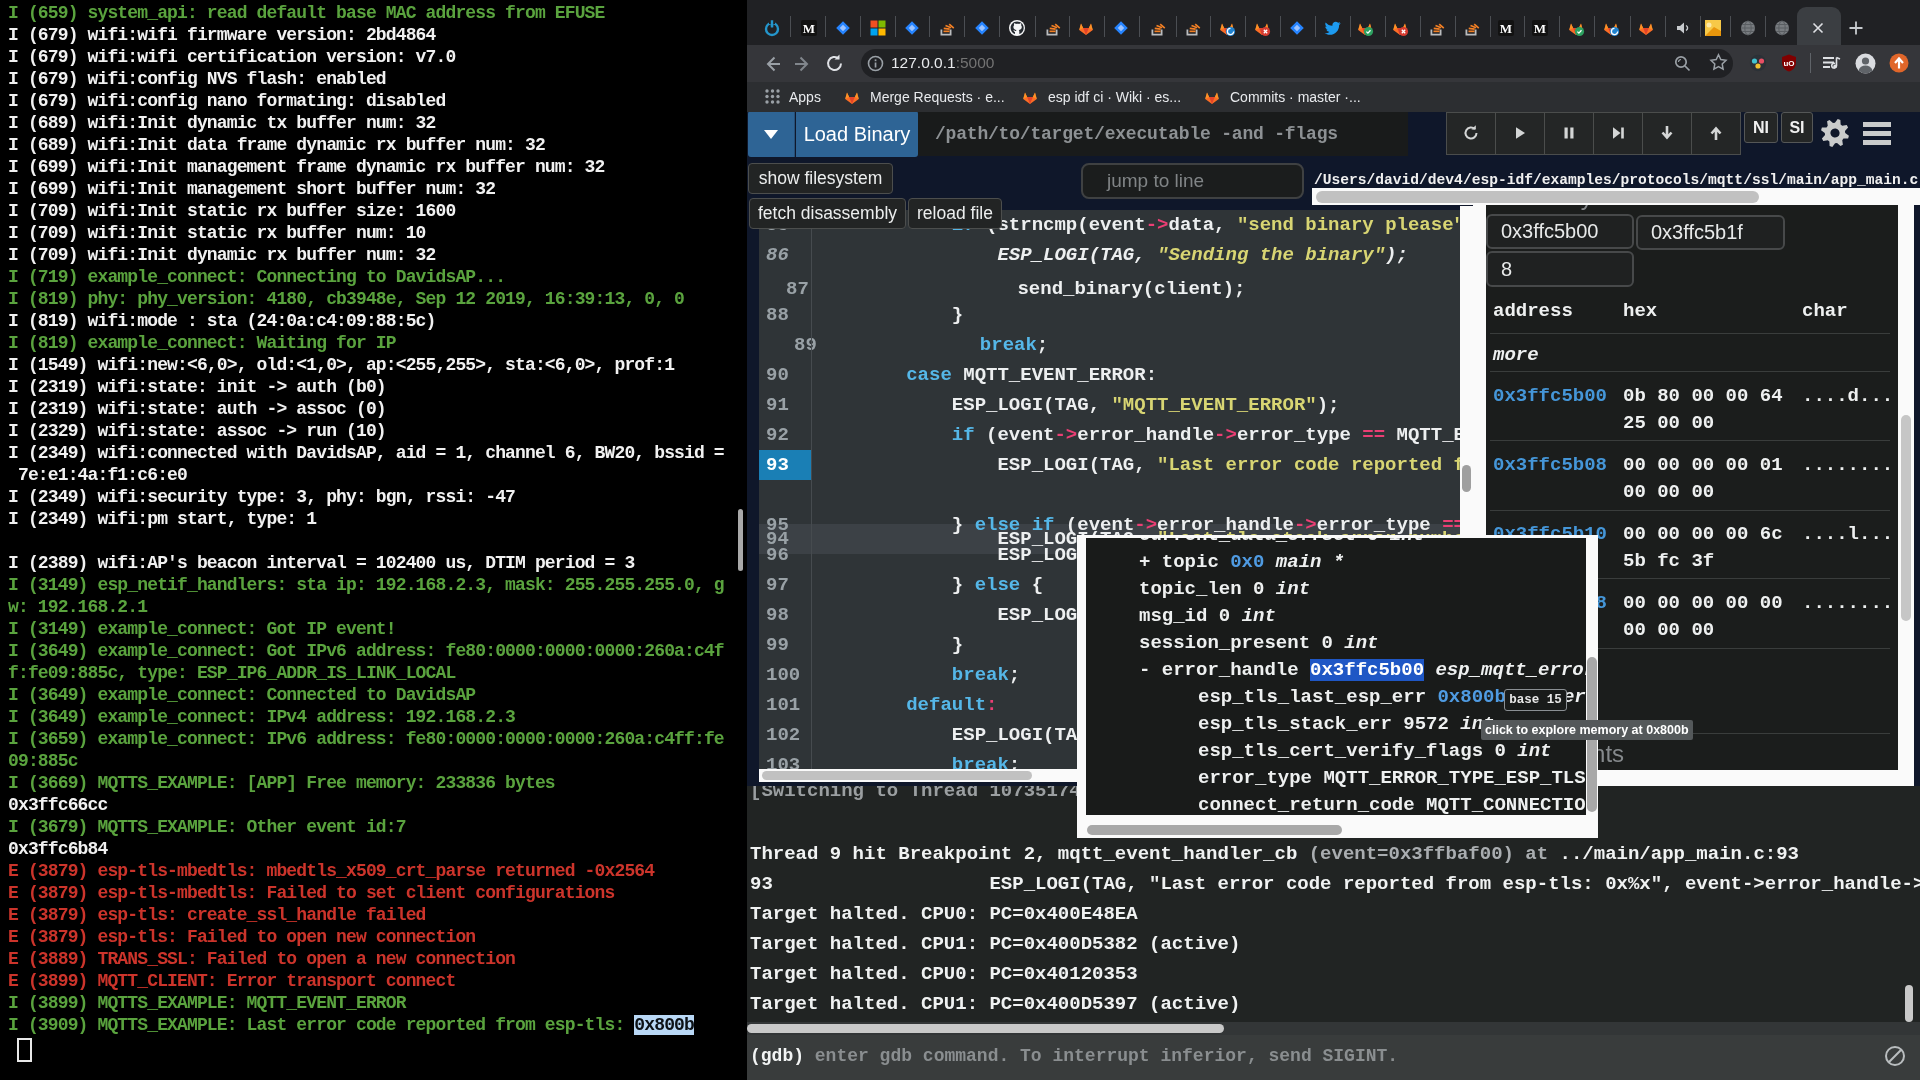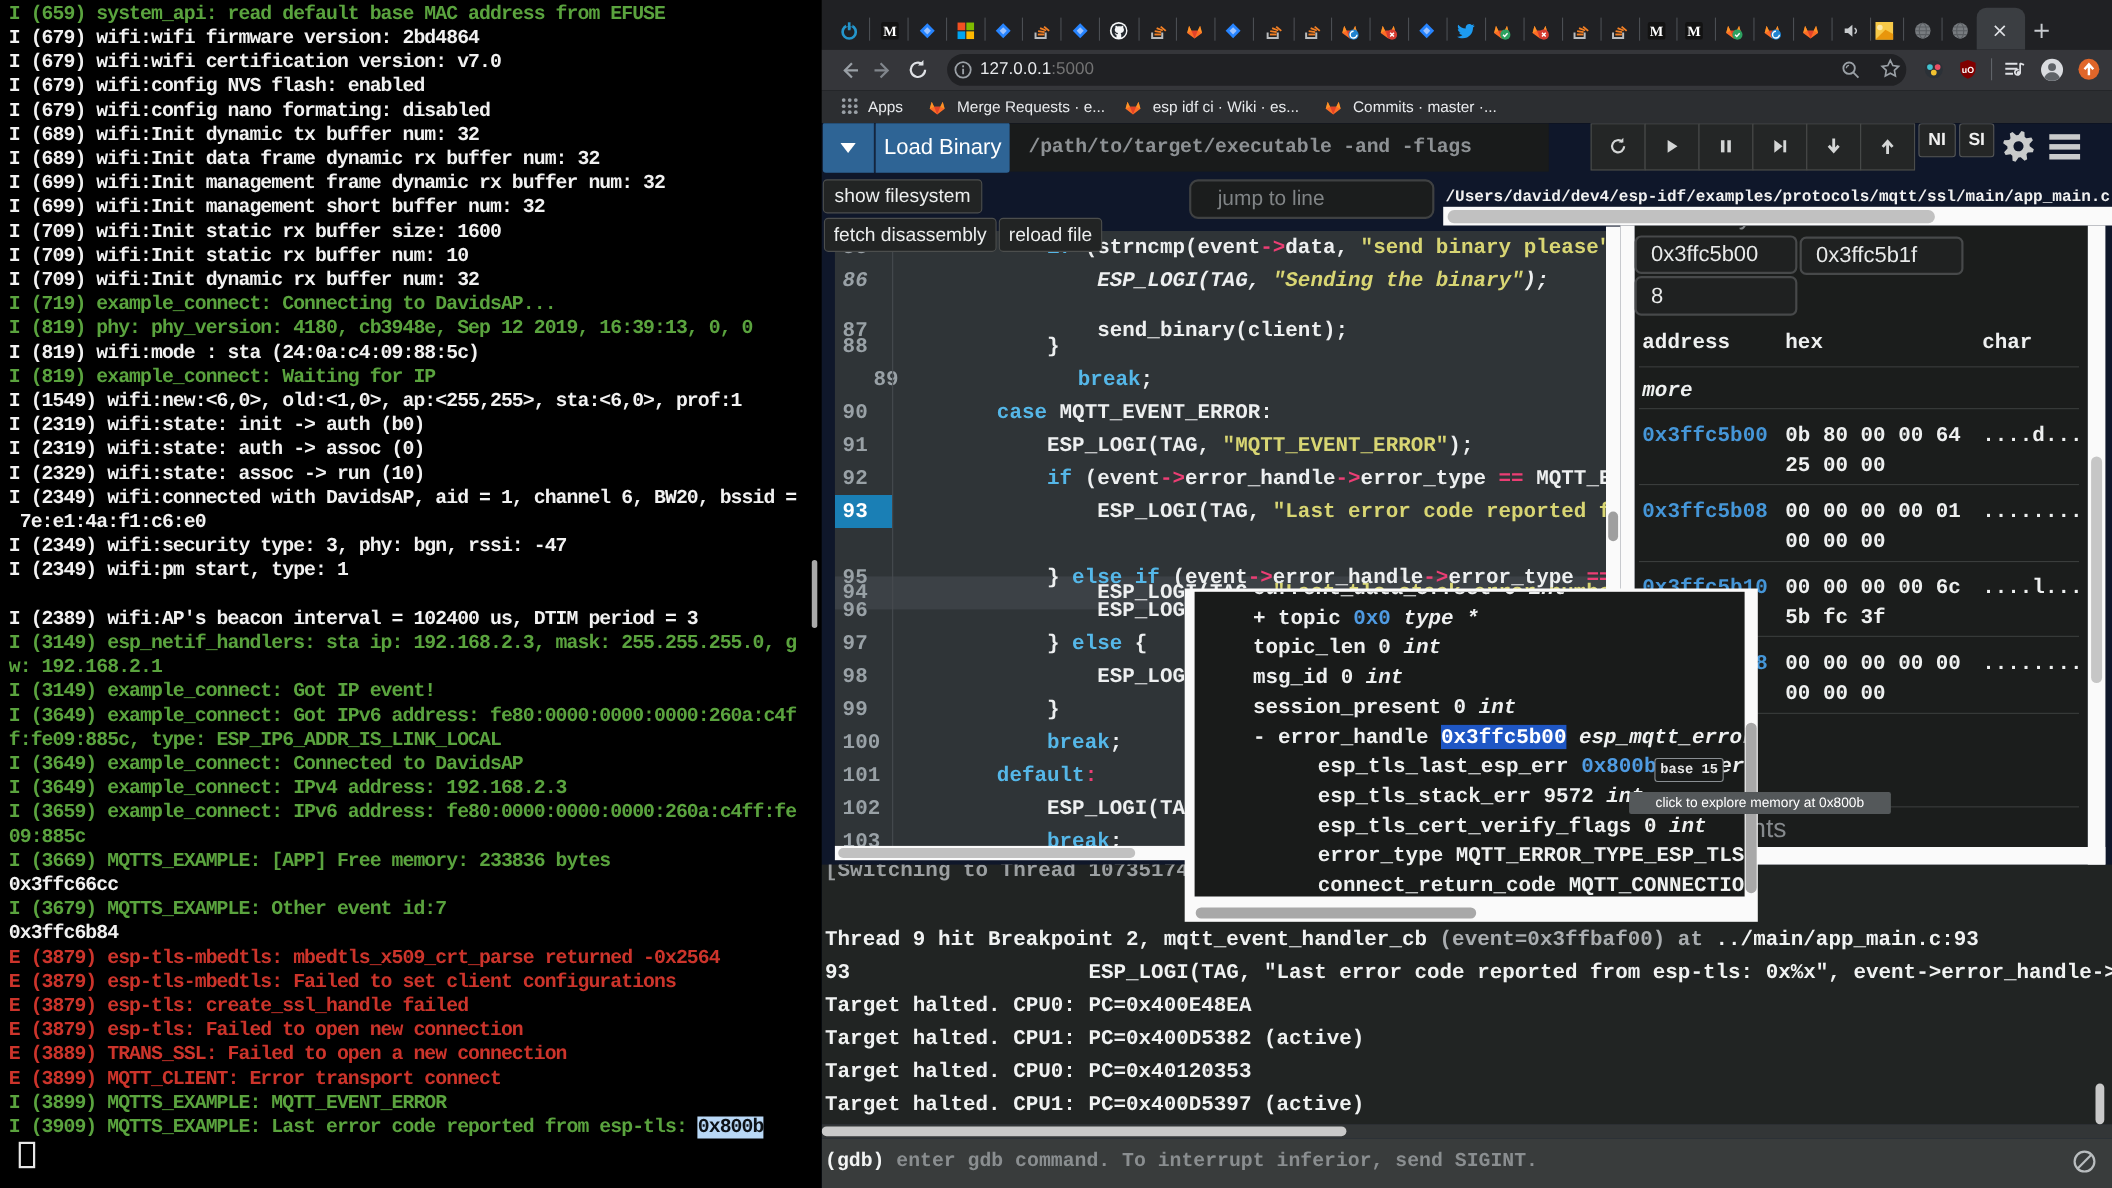--- a/index.html
+++ b/index.html
@@ -438,21 +438,21 @@
       <div class="abs" style="left:161px;top:86px;width:94px;height:31px;background:#222424;border:1px solid #4c4e4d;border-radius:4px;color:#eceeee;font-size:17.5px;line-height:29px;text-align:center;z-index:30">reload file</div>
 <div class="abs" style="left:12px;top:98px;width:713px;height:560px;background:#2f3437;overflow:hidden;z-index:5">
         <div class="crow" style="top:0px;">
           <div class="cnum" style="">85</div>
           <div class="ctext" style="left:56px">            <span class="kw">if</span> (strncmp(event<span class="pk">-&gt;</span>data, <span class="st">"send binary please"</span>, eventdata_len)  0) {</div>
         </div>
         <div class="crow" style="top:30px;font-style:italic;">
           <div class="cnum" style="">86</div>
           <div class="ctext" style="left:56px">                ESP_LOGI(TAG, <span class="st">"Sending the binary"</span>);</div>
         </div>
-        <div class="crow" style="top:75px;">
+        <div class="crow" style="top:64px;margin-left:20px;">
           <div class="cnum" style="">87</div>
           <div class="ctext" style="left:56px">                send_binary(client);</div>
         </div>
         <div class="crow" style="top:90px;">
           <div class="cnum" style="">88</div>
           <div class="ctext" style="left:56px">            }</div>
         </div>
         <div class="crow" style="top:120px;margin-left:28px;">
           <div class="cnum" style="">89</div>
           <div class="ctext" style="left:56px">            <span class="kw">break</span>;</div>
@@ -574,28 +574,28 @@
 <div class="abs" style="left:1158px;top:873px;width:8px;height:37px;background:#c9c9c9;border-radius:4px"></div>
 <div class="abs" style="left:0;top:923px;width:1173px;height:45px;background:#393c3c"></div>
 <div class="abs mono" style="left:3px;top:934px;font-size:18px;color:#f2f4f4">(gdb) <span style="color:#8a8e90">enter gdb command. To interrupt inferior, send SIGINT.</span></div>
 <svg class="abs" style="left:1137px;top:933px" width="22" height="22" viewBox="0 0 22 22">
         <circle cx="11" cy="11" r="9" fill="none" stroke="#b9bdbf" stroke-width="2"></circle>
         <path d="M4.8 17.2 17.2 4.8" stroke="#b9bdbf" stroke-width="2"></path>
       </svg>
 <div class="abs" style="left:330px;top:423px;width:521px;height:303px;background:#fafafa;z-index:20"></div>
       <div class="abs" style="left:339px;top:426px;width:500px;height:277px;background:#191b1a;overflow:hidden;z-index:21">
         <div class="pop-row" style="left:53px;top:-16px">current_data_offset 0 <span class="it">int</span></div>
-        <div class="pop-row" style="left:53px;top:11px">+ topic <span class="bluev">0x0</span> <span class="it">type *</span></div>
+        <div class="pop-row" style="left:53px;top:11px">+ topic <span class="bluev">0x0</span> <span class="it">main *</span></div>
         <div class="pop-row" style="left:53px;top:38px">topic_len 0 <span class="it">int</span></div>
         <div class="pop-row" style="left:53px;top:65px">msg_id 0 <span class="it">int</span></div>
         <div class="pop-row" style="left:53px;top:92px">session_present 0 <span class="it">int</span></div>
         <div class="pop-row" style="left:53px;top:119px">- error_handle <span style="background:#1f57c5;color:#fff">0x3ffc5b00</span> <span class="it">esp_mqtt_error_</span></div>
         <div class="pop-row" style="left:112px;top:146px">esp_tls_last_esp_err <span class="bluev">0x800b</span> <span class="it">esp_err_t</span></div>
         <div class="pop-row" style="left:112px;top:173px">esp_tls_stack_err 9572 <span class="it">int</span></div>
         <div class="pop-row" style="left:112px;top:200px">esp_tls_cert_verify_flags 0 <span class="it">int</span></div>
         <div class="pop-row" style="left:112px;top:227px">error_type MQTT_ERROR_TYPE_ESP_TLS </div>
         <div class="pop-row" style="left:112px;top:254px">connect_return_code MQTT_CONNECTION_</div>
       </div>
       <div class="abs" style="left:840px;top:545px;width:10px;height:155px;background:#a8a8a8;border-radius:5px;z-index:22"></div>
       <div class="abs" style="left:340px;top:713px;width:255px;height:10px;background:#a8a8a8;border-radius:5px;z-index:22"></div>
       <div class="abs mono" style="left:757px;top:577px;width:63px;height:22px;border:1px solid #8a8f93;border-radius:3px;color:#e8e8e8;font-size:12.5px;line-height:20px;text-align:center;background:#191b1a;z-index:23">base 15</div>
-      <div class="abs" style="left:734px;top:608px;height:20px;background:#54585a;border-radius:2px;color:#fff;font-size:12.5px;font-weight:normal;line-height:20px;text-align:center;white-space:nowrap;padding:0 24px;z-index:24">click to explore memory at 0x800b</div>
+      <div class="abs" style="left:734px;top:608px;height:20px;background:#54585a;border-radius:2px;color:#fff;font-size:12.5px;font-weight:bold;line-height:20px;text-align:center;white-space:nowrap;padding:0 4px;z-index:24">click to explore memory at 0x800b</div>
 </div>
 </div>
 </body></html>

